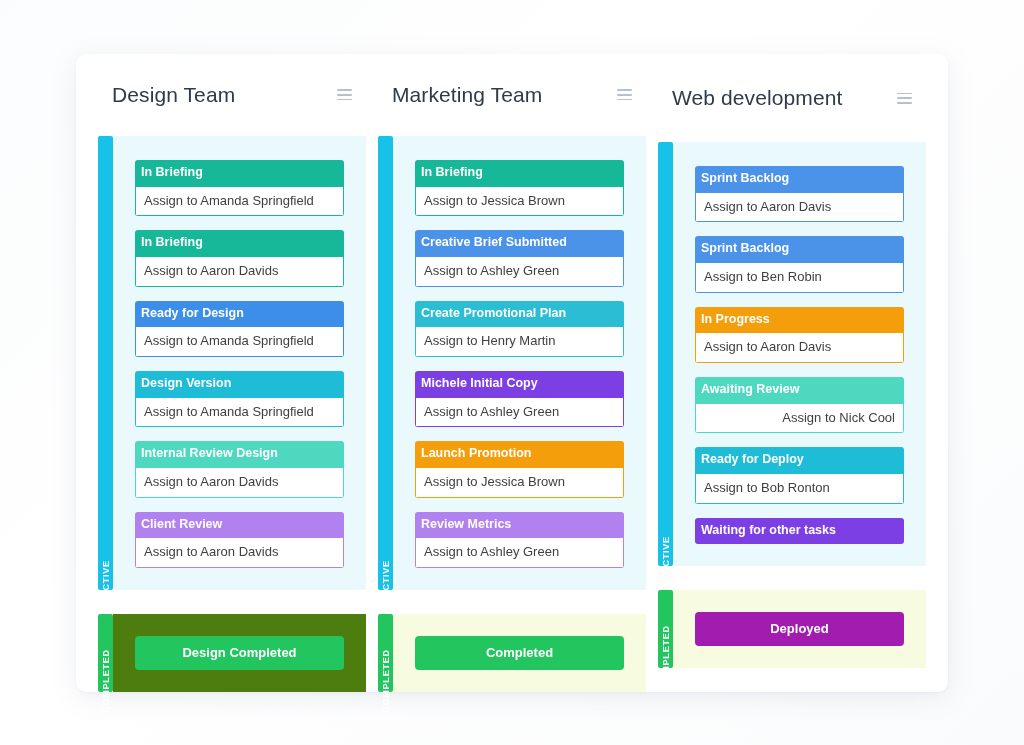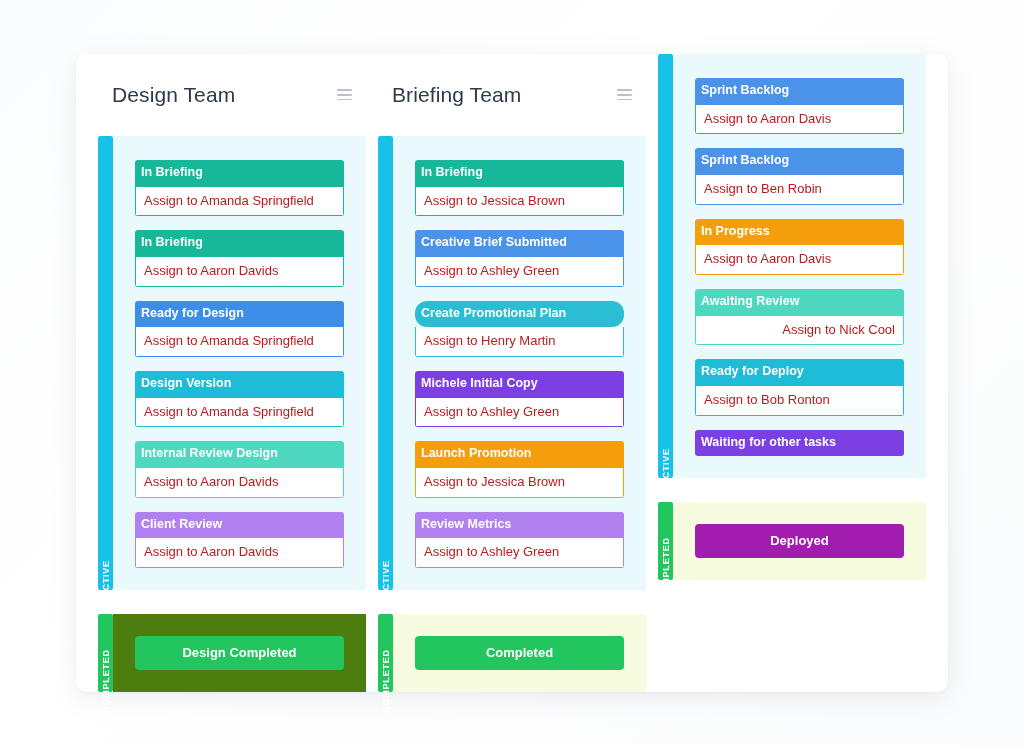--- a/index.html
+++ b/index.html
@@ -146,21 +146,21 @@
   .card-head {
     text-align: left;
     color: #ffffff;
     font-size: 12.5px;
     font-weight: 600;
     padding: 6px 6px 7px 6px;
     line-height: 1.1;
   }
   .card-body {
     background: #ffffff;
-    color: #b91c1c;
+    color: #404040;
     font-size: 13px;
     padding: 6px 8px 7px 8px;
     border-style: solid;
     border-width: 0 1px 1px 1px;
     line-height: 1.2;
     white-space: nowrap;
     overflow: hidden;
     text-overflow: ellipsis;
   }
 
@@ -236,21 +236,21 @@
         <div class="lane-bar-label">COMPLETED</div>
       </div>
       <div class="lane-body completed-body" style="background: #4d7c0f;">
         <div class="completed-pill" style="background: rgb(34, 197, 94);">Design Completed</div>
       </div>
     </div>
   </div>
 
   <div class="column">
     <div class="col-header">
-      <div class="col-title">Briefing Team</div>
+      <div class="col-title">Marketing Team</div>
       <div class="hamburger">
         <span></span>
               <span></span>
               <span></span>
       </div>
     </div>
 
     <div class="lane active-lane">
       <div class="lane-bar active-bar" style="background: rgb(23, 193, 232);">
         <div class="lane-bar-label">ACTIVE</div>
@@ -260,21 +260,21 @@
     <div class="card-head" style="background: rgb(23, 183, 154);">In Briefing</div>
     <div class="card-body" style="border-color: rgb(23, 183, 154);">Assign to Jessica Brown</div>
   </div>
 
   <div class="card">
     <div class="card-head" style="background: rgb(74, 147, 232);">Creative Brief Submitted</div>
     <div class="card-body" style="border-color: rgb(74, 147, 232);">Assign to Ashley Green</div>
   </div>
 
   <div class="card">
-    <div class="card-head" style="background: rgb(43, 189, 212); border-radius: 12px;">Create Promotional Plan</div>
+    <div class="card-head" style="background: rgb(43, 189, 212);">Create Promotional Plan</div>
     <div class="card-body" style="border-color: rgb(43, 189, 212);">Assign to Henry Martin</div>
   </div>
 
   <div class="card">
     <div class="card-head" style="background: rgb(123, 63, 228);">Michele Initial Copy</div>
     <div class="card-body" style="border-color: rgb(123, 63, 228);">Assign to Ashley Green</div>
   </div>
 
   <div class="card">
     <div class="card-head" style="background: rgb(245, 158, 11);">Launch Promotion</div>
@@ -292,20 +292,28 @@
       <div class="lane-bar completed-bar" style="background: rgb(34, 197, 94);">
         <div class="lane-bar-label">COMPLETED</div>
       </div>
       <div class="lane-body completed-body" style="background: rgb(247, 251, 223);">
         <div class="completed-pill" style="background: rgb(34, 197, 94);">Completed</div>
       </div>
     </div>
   </div>
 
   <div class="column">
+    <div class="col-header">
+      <div class="col-title">Web development</div>
+      <div class="hamburger">
+        <span></span>
+              <span></span>
+              <span></span>
+      </div>
+    </div>
 
     <div class="lane active-lane">
       <div class="lane-bar active-bar" style="background: rgb(23, 193, 232);">
         <div class="lane-bar-label">ACTIVE</div>
       </div>
       <div class="lane-body active-body" style="background: rgb(234, 250, 252);">
   <div class="card">
     <div class="card-head" style="background: rgb(74, 147, 232);">Sprint Backlog</div>
     <div class="card-body" style="border-color: rgb(74, 147, 232);">Assign to Aaron Davis</div>
   </div>

